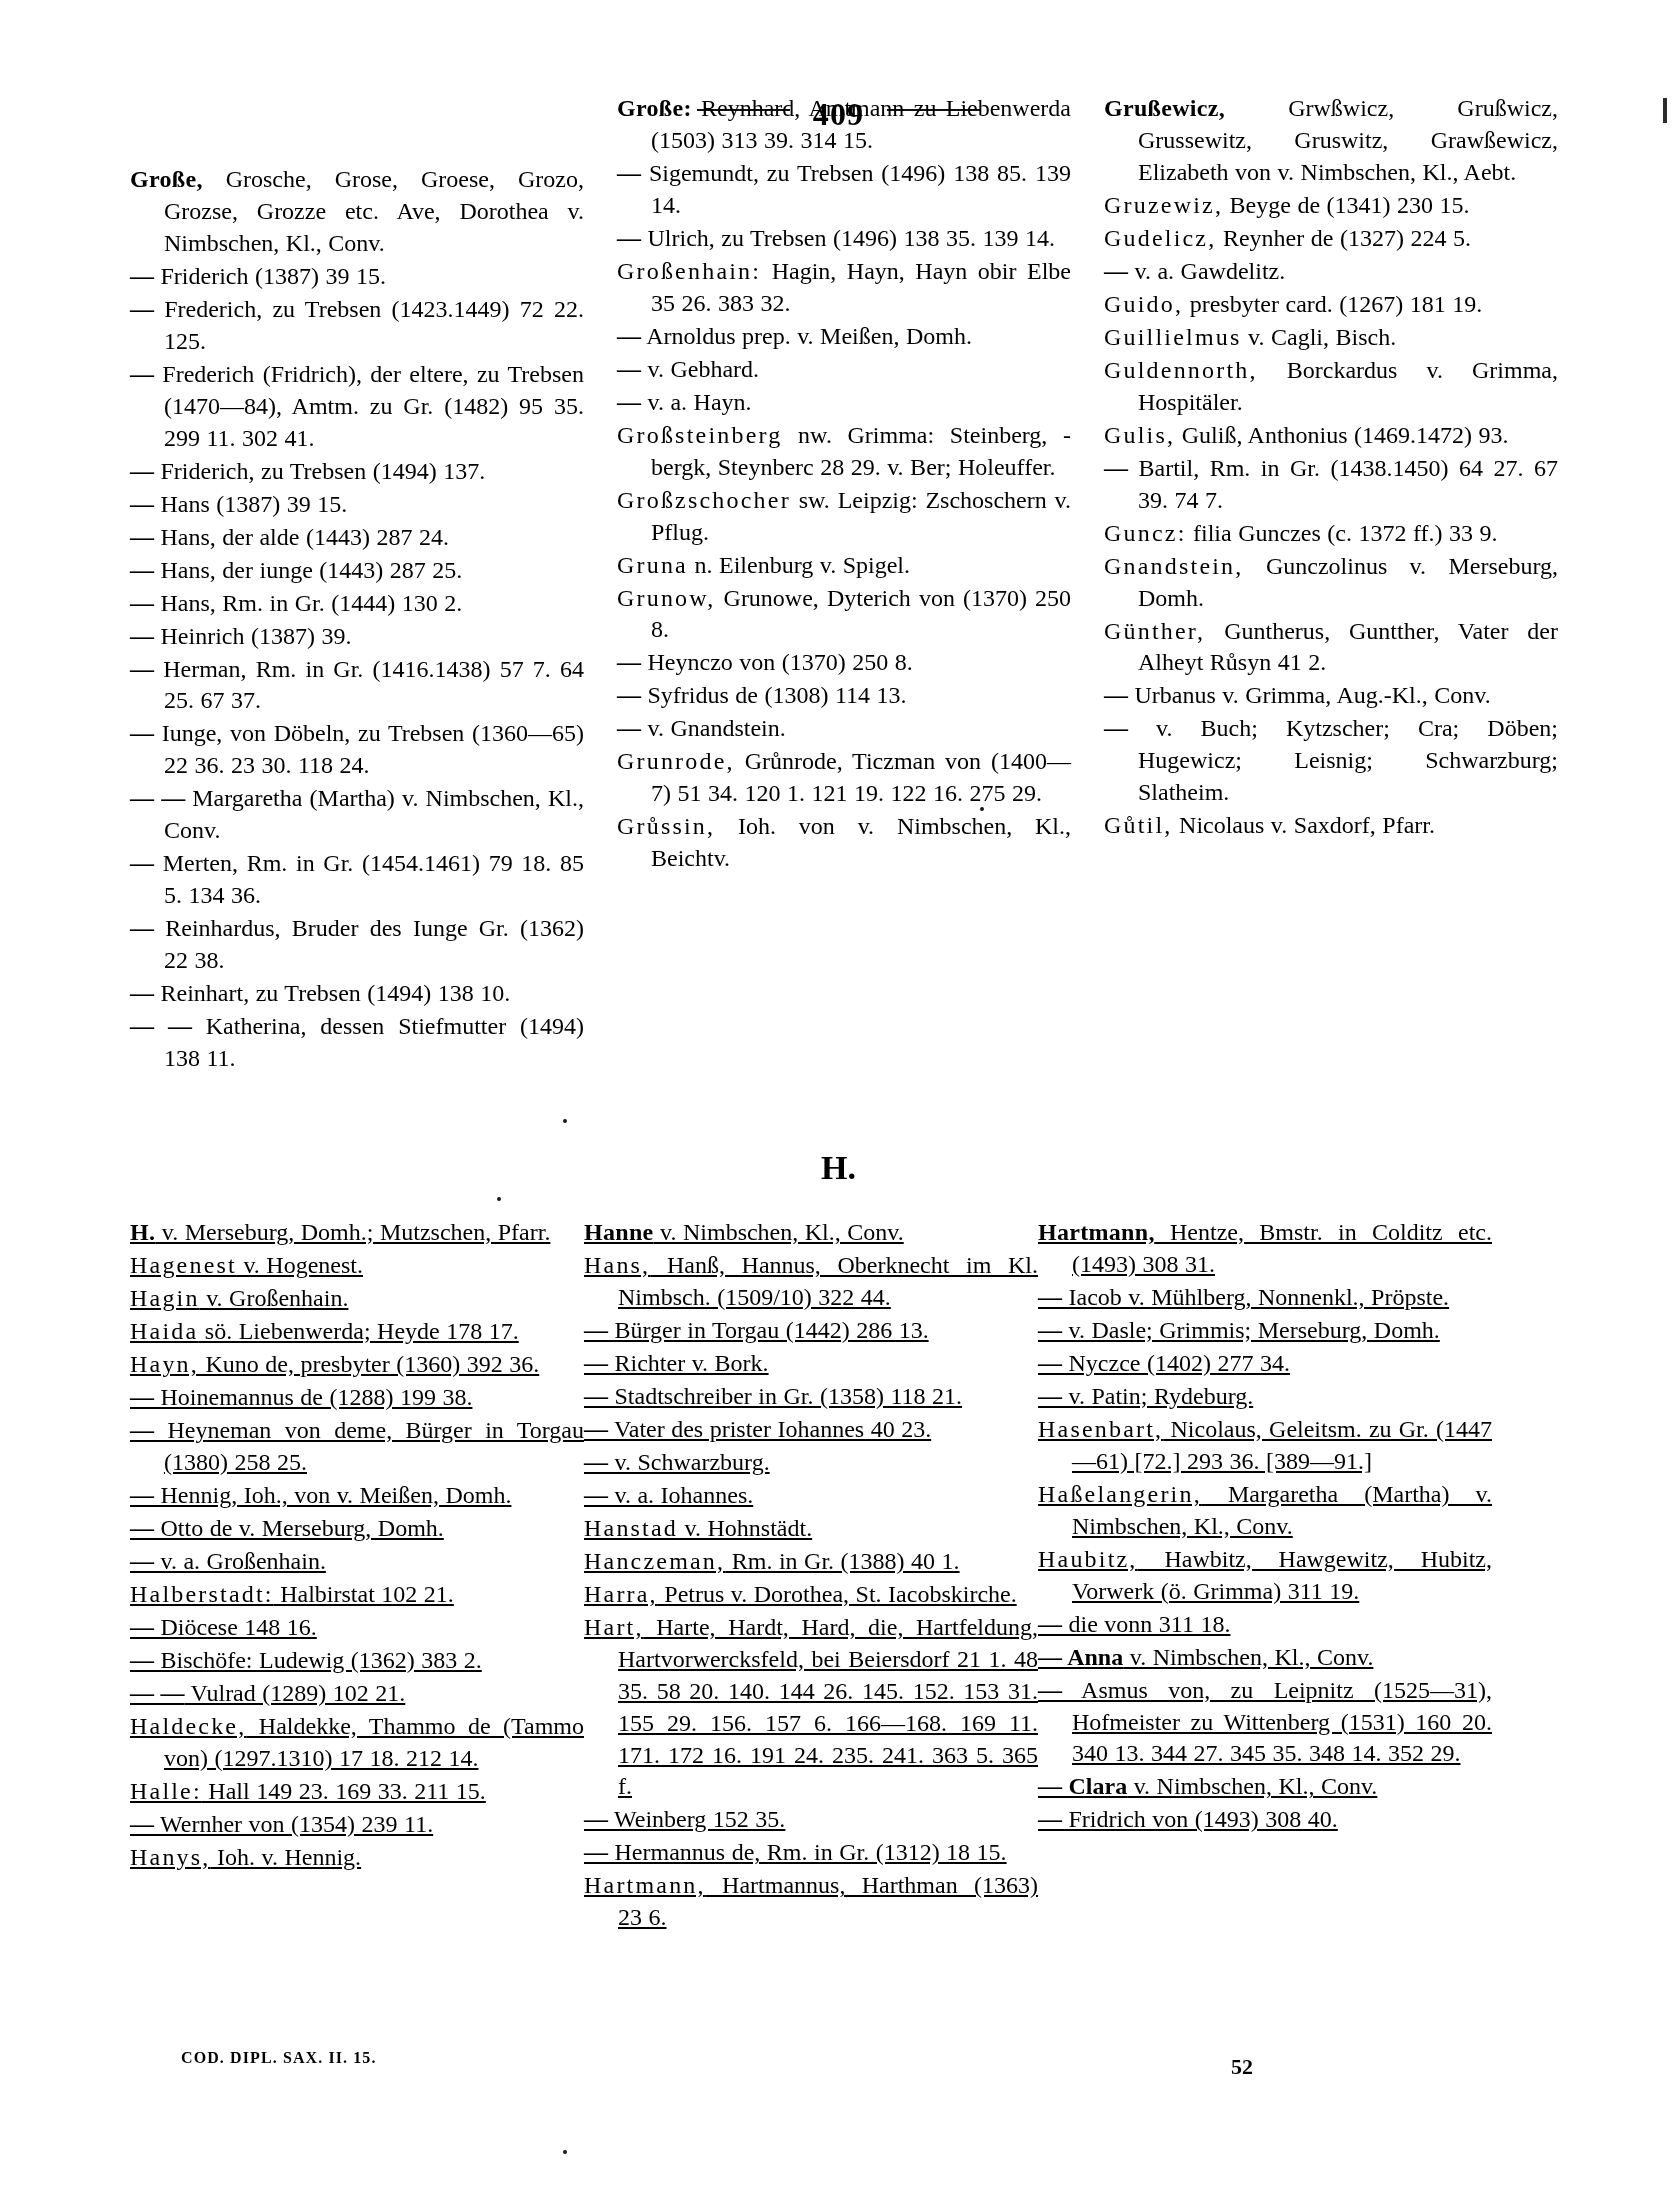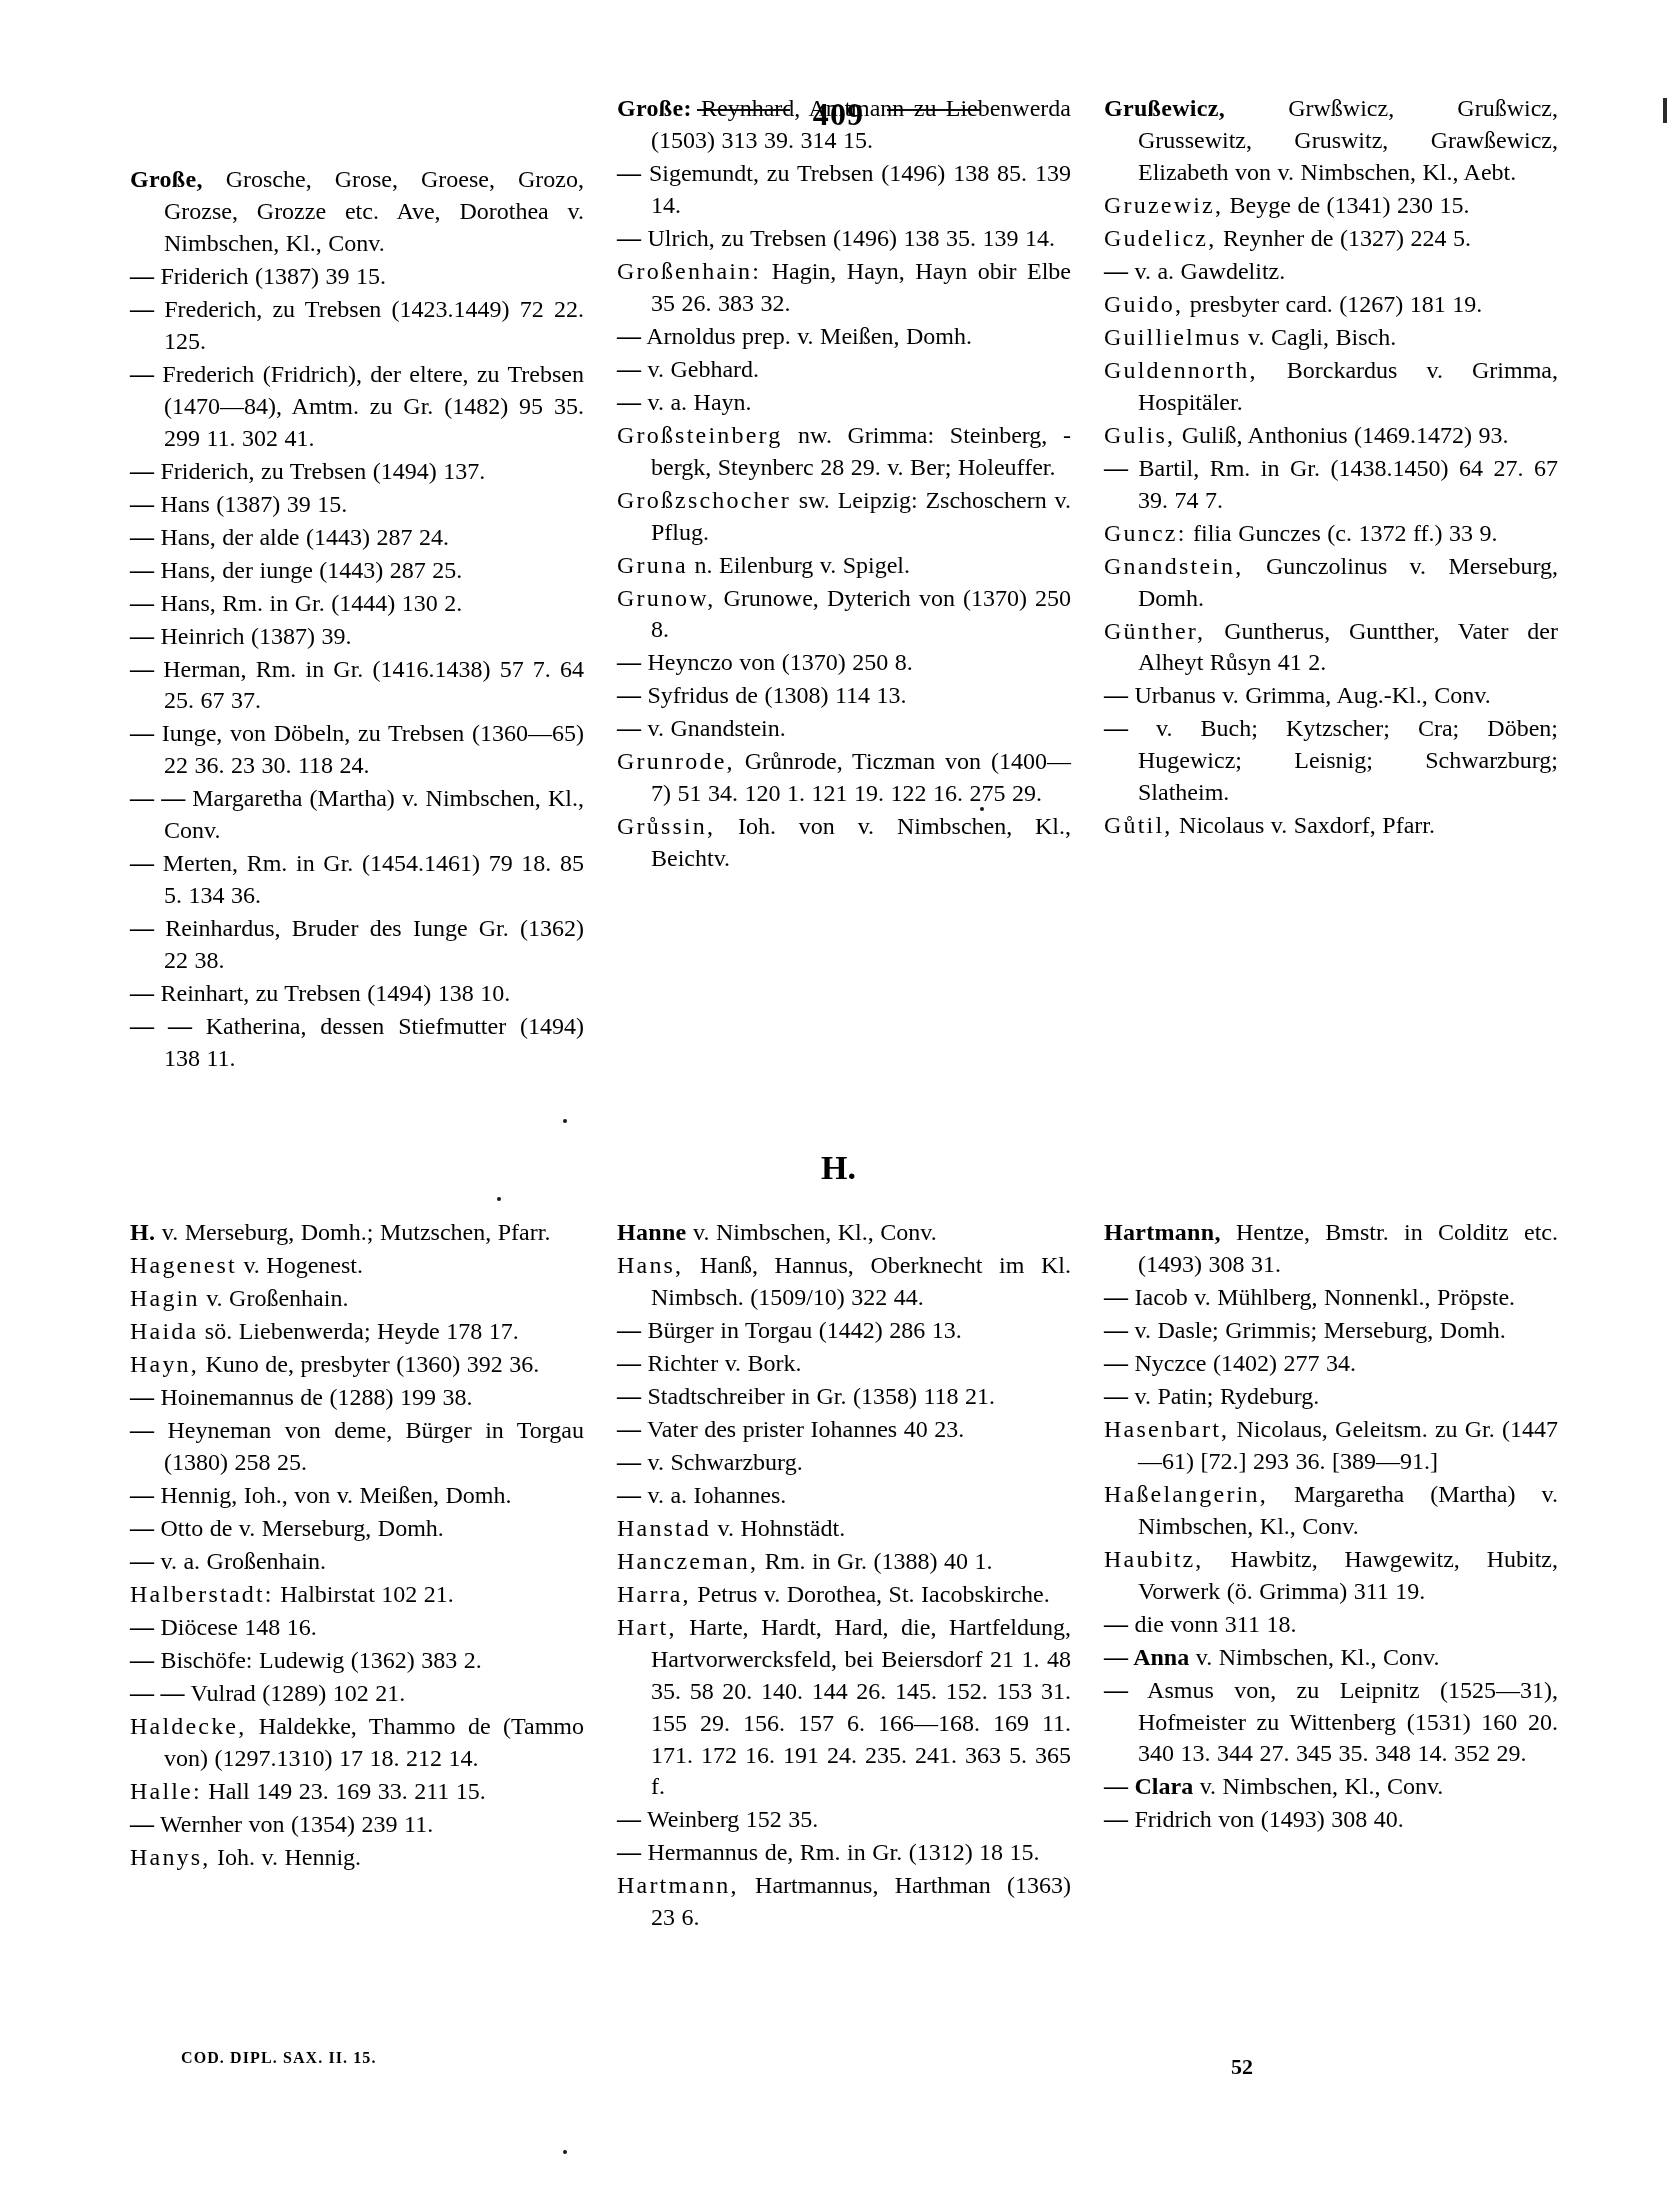--- a/index.html
+++ b/index.html
@@ -113,21 +113,21 @@
     border-radius: 50%;
   }
 
   
   .cols2 {
     position: absolute;
     left: 130px;
     top: 1217px;
     width: 1428px;
     display: flex;
-    gap: 33px;
+    text-decoration: underline;
   }
 
   
   .signature {
     position: absolute;
     left: 181px;
     top: 2049px;
     font-size: 16px;
     font-weight: 700;
     letter-spacing: 1.1px;

